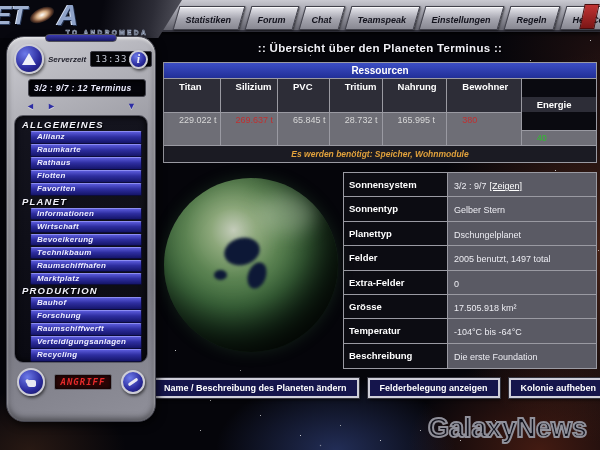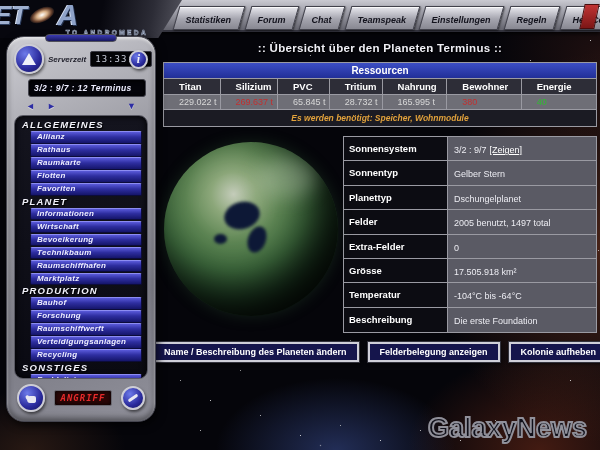--- a/index.html
+++ b/index.html
@@ -45,21 +45,21 @@
   .logo-et{font-size:26px;font-weight:bold;font-style:italic;color:#9fb0d0;margin-left:-6px;
     text-shadow:1px 1px 0 #2c3c5c,-1px 0 0 #e4ecfa;line-height:26px;}
   .galaxy{width:26px;height:14px;margin:0 2px;border-radius:50%;transform:rotate(-25deg);
     background:radial-gradient(ellipse at 50% 50%,#fff 0%,#d8b088 30%,#6a4430 55%,transparent 75%);}
   .logo-a{font-size:29px;font-weight:bold;font-style:italic;color:#8ea2c8;line-height:26px;
     text-shadow:1px 1px 0 #22304c,-1px 0 0 #dfe8f8;}
   .logo-sub{position:absolute;right:34px;bottom:2px;font-size:6.5px;letter-spacing:2.4px;
     font-weight:bold;color:#0d0d14;-webkit-text-stroke:.6px #aebbd4;}
   
   .sidebar{position:absolute;left:6px;top:36px;width:150px;height:386px;z-index:3;}
-  .side-frame{position:relative;width:100%;height:100%;padding:5px 7px 4px;
+  .side-frame{position:relative;width:100%;height:100%;padding:5px 7px 20px;
     background:linear-gradient(155deg,#cdcdd3,#9b9ba3 35%,#7c7c86 70%,#90909a);
     border:1px solid #45454f;border-radius:18px;display:flex;flex-direction:column;
     box-shadow:inset 0 2px 3px rgba(255,255,255,.65),inset 0 -3px 6px rgba(0,0,0,.45),2px 3px 8px rgba(0,0,0,.7);}
   .frame-pill{position:absolute;top:-3px;left:50%;transform:translateX(-50%);
     width:72px;height:8px;border-radius:4px;border:1px solid #50505a;
     background:linear-gradient(#3c3cb4,#17175e);}
   .side-top{display:flex;align-items:center;gap:4px;height:34px;flex:0 0 auto;}
   .circle-btn{border-radius:50%;border:2px solid #cdcdd5;cursor:pointer;flex:0 0 auto;
     background:radial-gradient(circle at 35% 30%,#6d7bea,#2a2a9c 60%,#121256);
     box-shadow:1px 2px 3px rgba(0,0,0,.55);display:flex;align-items:center;justify-content:center;}
@@ -101,21 +101,21 @@
     font-size:9px;font-weight:bold;font-style:italic;letter-spacing:1px;padding:2px 6px;}
   
   .content{position:absolute;left:163px;top:38px;width:434px;z-index:2;}
   .page-title{margin:4px 0 8px;text-align:center;font-size:11.5px;font-weight:bold;
     color:#f0f0f6;letter-spacing:.3px;text-shadow:1px 1px 1px #000;}
   .res-table{border:1px solid #9a9aa2;background:#0a0a10;}
   .res-title{background:linear-gradient(#3c4ec4,#212f98);color:#fff;font-size:10px;
     font-weight:bold;text-align:center;padding:2px 0;border-bottom:1px solid #9a9aa2;}
   .res-row{display:flex;}
   .res-cell{border-right:1px solid #9a9aa2;padding:2px 15px;overflow:hidden;white-space:nowrap;}
-  .res-cell:last-child{border-right:none;}
+  .res-cell:last-child{border-right:none;margin-top:18px;}
   .res-row.hdr .res-cell{background:#2d2d37;color:#fff;font-size:9.5px;font-weight:bold;}
   .res-row.val .res-cell{background:#6e6e76;color:#d8d8d8;font-size:9px;border-top:1px solid #9a9aa2;}
   .c1{width:13.1%;}.c2{width:13.3%;}.c3{width:12%;}.c4{width:12.2%;}
   .c5{width:15%;}.c6{width:17.2%;}.c7{width:17.2%;}
   .res-warning{background:#1b1b23;color:#e2a23c;font-size:8.5px;font-weight:bold;
     font-style:italic;text-align:center;padding:3px 0;border-top:1px solid #9a9aa2;}
   .main-body{display:flex;margin-top:9px;}
   .planet-box{position:relative;width:180px;height:196px;flex:0 0 auto;}
   .planet{position:absolute;left:1px;top:6px;width:174px;height:174px;border-radius:50%;
     overflow:hidden;
@@ -189,22 +189,22 @@
       </div>
       <div class="loc-display">3/2 : 9/7 : 12 Terminus</div>
       <div class="arrow-row">
         <span class="arrow">◄</span>
         <span class="arrow">►</span>
         <span class="arrow down">▼</span>
       </div>
       <nav class="menu">
         <div class="menu-header">Allgemeines</div>
         <a class="menu-item">Allianz</a>
+        <a class="menu-item">Raumkarte</a>
         <a class="menu-item">Rathaus</a>
-        <a class="menu-item">Raumkarte</a>
         <a class="menu-item">Flotten</a>
         <a class="menu-item">Favoriten</a>
         <div class="menu-header">Planet</div>
         <a class="menu-item">Informationen</a>
         <a class="menu-item">Wirtschaft</a>
         <a class="menu-item">Bevoelkerung</a>
         <a class="menu-item">Technikbaum</a>
         <a class="menu-item">Raumschiffhafen</a>
         <a class="menu-item">Marktplatz</a>
         <div class="menu-header">Produktion</div>

